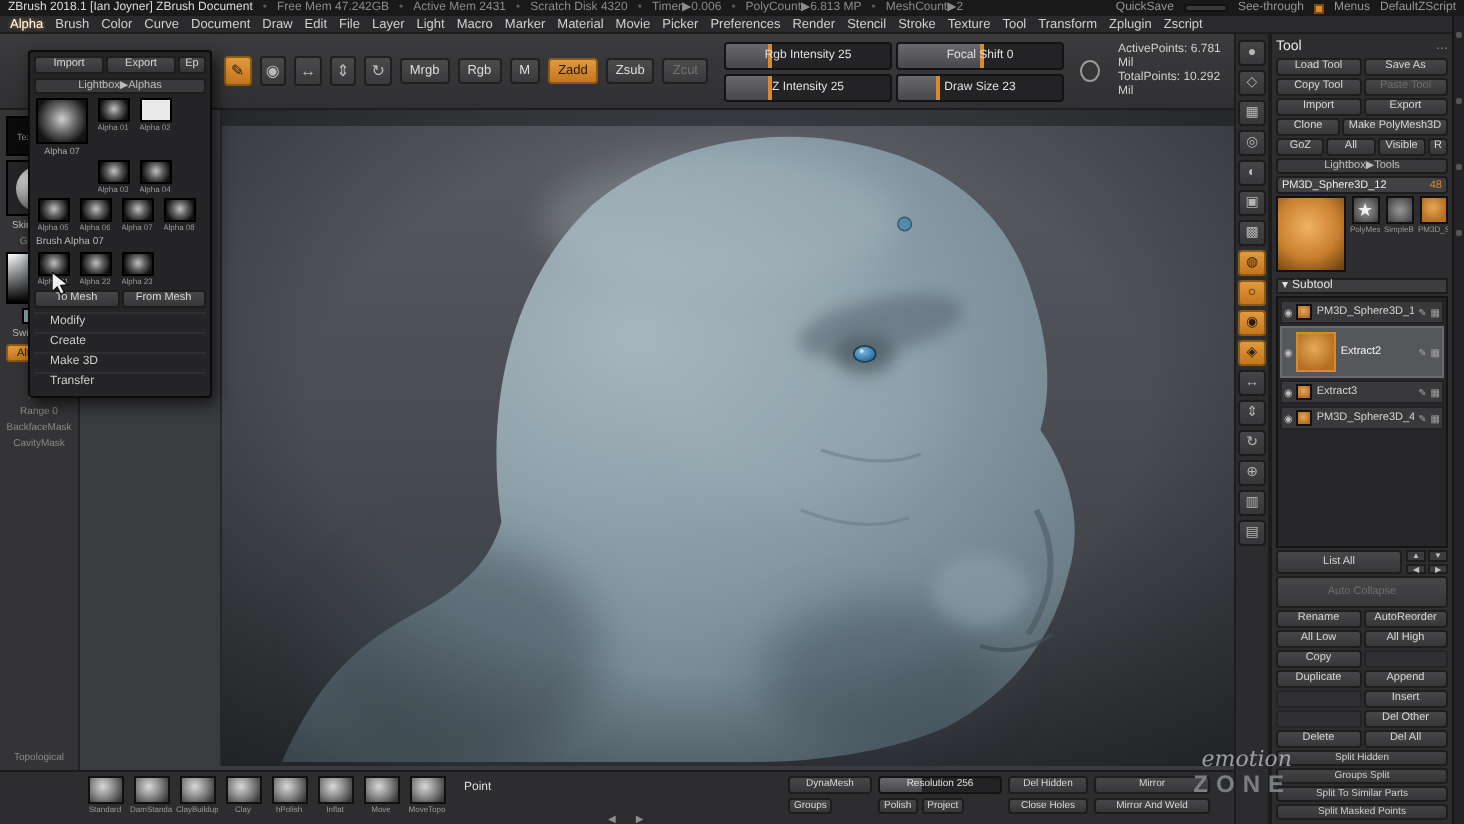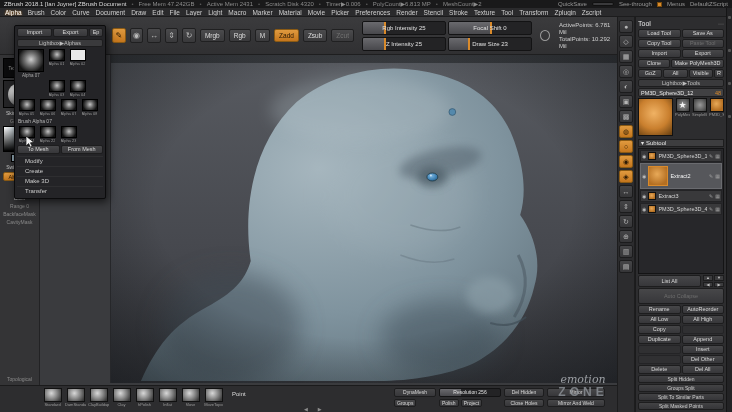--- a/index.html
+++ b/index.html
@@ -68,21 +68,21 @@
   .back-swatch{width:12px;height:10px;background:#060606;border:1px solid #2d2d2d;}
   .push-bottom{margin-top:auto;}
 
   
   .viewport{position:absolute;left:40px;top:55px;width:577px;height:330px;background:#3a3b3e;}
   .canvas{position:absolute;left:70px;top:0;width:507px;height:328px;border-left:1px solid #26272a;
     overflow:hidden;}
   .canvas svg{display:block;width:100%;height:100%;}
 
   
-  .watermark{position:absolute;left:548px;top:374px;width:70px;z-index:40;text-align:center;
+  .watermark{position:absolute;left:576px;top:374px;width:70px;z-index:40;text-align:right;
     opacity:.8;pointer-events:none;}
   .wm1{font-family:"DejaVu Serif",serif;font-style:italic;font-size:11px;color:#b9bdc2;line-height:12px;}
   .wm2{font-size:12px;font-weight:bold;letter-spacing:4px;color:#8e9399;line-height:13px;}
 
   
   .right-shelf{position:absolute;left:617px;top:17px;width:18px;height:395px;background:#2c2c2e;
     border-left:1px solid #1d1d1e;border-right:1px solid #1d1d1e;display:flex;flex-direction:column;
     align-items:center;gap:2px;padding-top:3px;}
   .rs-icon{width:14px;height:13px;background:linear-gradient(#454547,#363638);border:1px solid #1c1c1d;
     border-radius:2px;color:#b5b5b5;font-size:7px;line-height:11px;text-align:center;}

